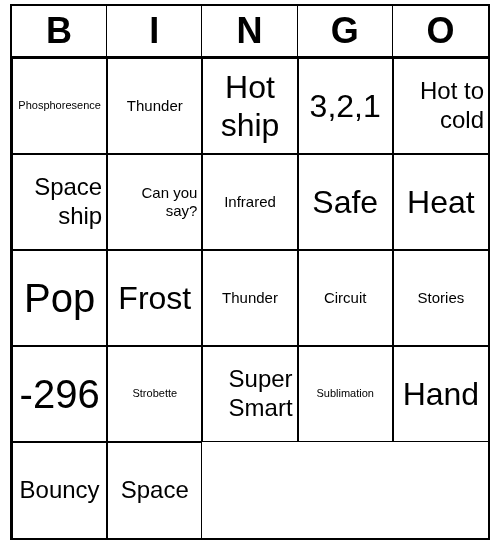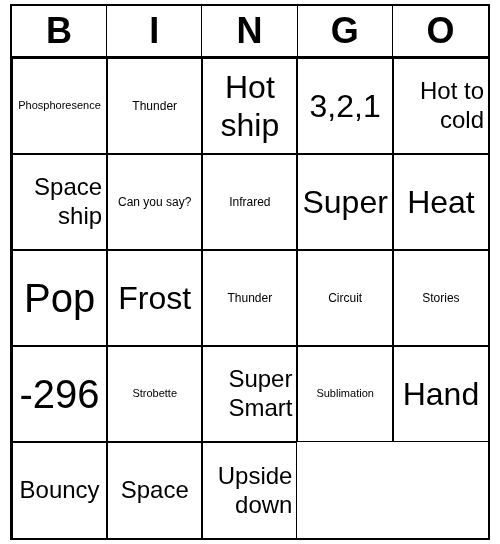--- a/index.html
+++ b/index.html
@@ -64,21 +64,22 @@
 
     .bingo-cell:nth-child(n+21) {
       border-bottom: none;
     }
 
     .text-small {
       font-size: 11px;
     }
 
     .text-medium {
-      font-size: 12px;
+      font-size: 15px;
+      text-align: right;
     }
 
     .text-large {
       font-size: 24px;
       text-align: right;
     }
 
     .text-xlarge {
       font-size: 32px;
       font-weight: normal;
@@ -119,21 +120,21 @@
       <div class="bingo-cell">
         <span class="text-large">Space ship</span>
       </div>
       <div class="bingo-cell">
         <span class="text-medium">Can you say?</span>
       </div>
       <div class="bingo-cell">
         <span class="text-medium">Infrared</span>
       </div>
       <div class="bingo-cell">
-        <span class="text-xlarge">Super</span>
+        <span class="text-xlarge">Safe</span>
       </div>
       <div class="bingo-cell">
         <span class="text-xlarge">Heat</span>
       </div>
       <div class="bingo-cell">
         <span class="text-xxlarge">Pop</span>
       </div>
       <div class="bingo-cell">
         <span class="text-xlarge">Frost</span>
       </div>
@@ -160,17 +161,14 @@
       </div>
       <div class="bingo-cell">
         <span class="text-xlarge">Hand</span>
       </div>
       <div class="bingo-cell">
         <span class="text-large">Bouncy</span>
       </div>
       <div class="bingo-cell">
         <span class="text-large">Space</span>
       </div>
-      <div class="bingo-cell">
-        <span class="text-large">Upside down</span>
-      </div>
     </div>
 </div>
 
 </body></html>

